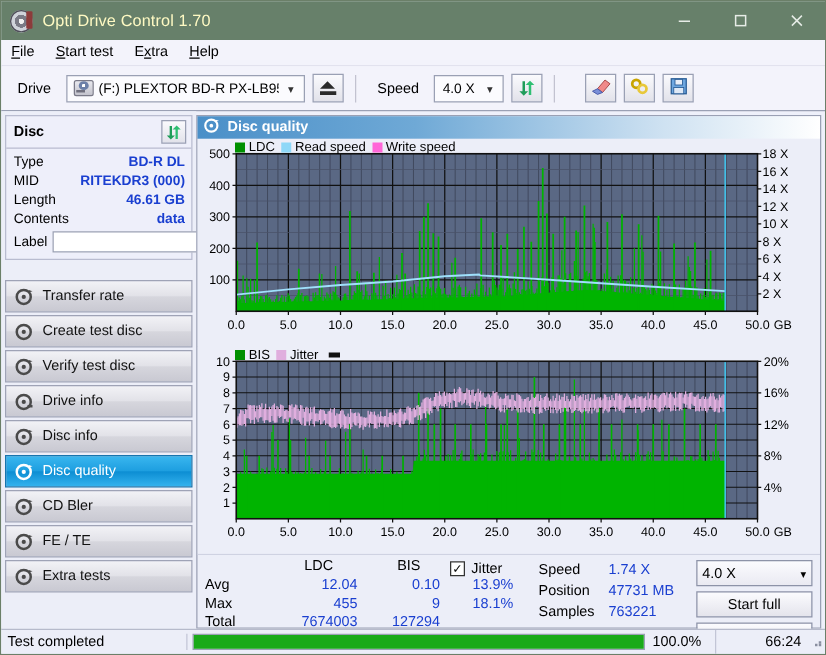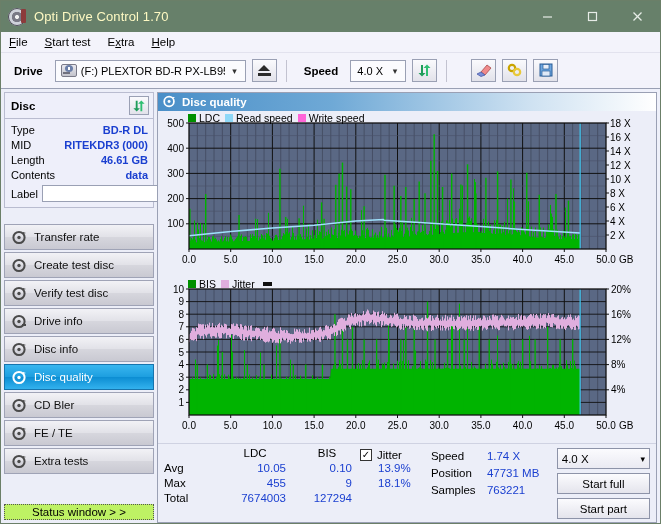--- a/index.html
+++ b/index.html
@@ -61,21 +61,21 @@
   .menu-item u { text-decoration: underline; }
 
   
   .toolbar {
     height: 36px; min-height: 36px;
     background: #f3f3fb;
     display: flex; align-items: center;
     padding: 0 5px; gap: 6px;
     border-bottom: 1px solid #9aa0b4;
   }
-  .tb-label { font-weight: bold; font-size: 11.5px; padding: 0 6px 0 8px; }
+  .tb-label { font-weight: normal; font-size: 11.5px; padding: 0 6px 0 8px; }
   .combo {
     height: 22px; background: #fbfbfe; border: 1px solid #9aa0b4;
     display: flex; align-items: center; padding: 0 3px;
     font-size: 11px; position: relative;
   }
   .combo .chev { margin-left: auto; padding: 0 5px 0 7px; color: #333; font-size: 9px; }
   .drive-combo { width: 191px; }
   .drv-icon {
     width: 16px; height: 13px; flex: none; margin: 0 4px 0 2px;
     background: linear-gradient(#e9e9ef, #c3c3cc);
@@ -1971,21 +1971,21 @@
         </div>
 
         <div class="stats">
           <div class="stats-col-a">
             <div class="st-grid">
               <div class="lbl"></div>
               <div class="hdr">LDC</div>
               <div class="hdr">BIS</div>
 
               <div class="lbl">Avg</div>
-              <div class="num">10.05</div>
+              <div class="num">12.04</div>
               <div class="num">0.10</div>
 
               <div class="lbl">Max</div>
               <div class="num">455</div>
               <div class="num">9</div>
 
               <div class="lbl">Total</div>
               <div class="num">7674003</div>
               <div class="num">127294</div>
             </div>
@@ -2022,13 +2022,32 @@
             </div>
             <div class="btn">Start full</div>
             <div class="btn">Start part</div>
           </div>
         </div>
 
       </div>
     </div>
   </div>
 
+  <div class="statusbar">
+    <div class="sb-cell sb-text">Test completed</div>
+    <div class="sb-bar-cell">
+      <div class="pbar">
+        <div class="pfill" id="pfill" style="width: 100%;"></div>
+      </div>
+      <span class="sb-pct">100.0%</span>
+    </div>
+    <div class="sb-cell sb-time">66:24</div>
+    <div class="grip">
+      <svg width="14" height="14" viewBox="0 0 14 14">
+          <g fill="#8a8fa0">
+            <rect x="9" y="9" width="2" height="2"></rect>
+            <rect x="6" y="11" width="2" height="2"></rect>
+            <rect x="9" y="11" width="2" height="2"></rect>
+          </g>
+        </svg>
+    </div>
+  </div>
 </div>
 
 </body></html>

